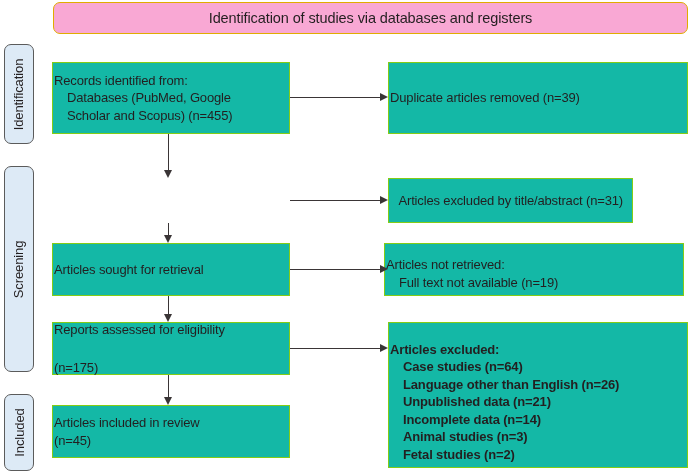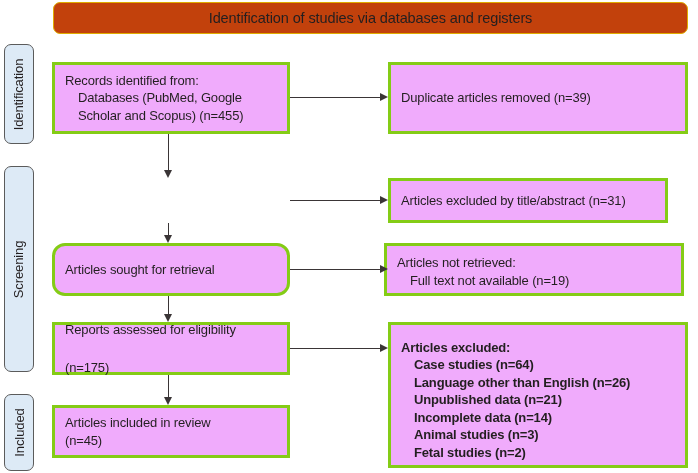--- a/index.html
+++ b/index.html
@@ -25,21 +25,21 @@
     height: 473px;
   }
 
   
   .banner {
     position: absolute;
     left: 53px;
     top: 2px;
     width: 635px;
     height: 32px;
-    background: #c2410c;
+    background: #f9a8d4;
     border: 1px solid #e0ac00;
     border-radius: 7px;
     box-sizing: border-box;
     display: flex;
     align-items: center;
     justify-content: center;
   }
   .banner-text {
     font-size: 14.5px;
     color: #231f20;
@@ -67,47 +67,47 @@
     color: #231f20;
     letter-spacing: -0.1px;
   }
   #phase-identification { top: 44px;  height: 100px; }
   #phase-screening     { top: 166px; height: 206px; }
   #phase-included      { top: 394px; height: 77px;  }
 
   
   .box {
     position: absolute;
-    border: 3px solid #84cc16;
-    background: #f0abfc;
+    border: 1px solid #84cc16;
+    background: #14b8a6;
     box-sizing: border-box;
     display: flex;
     flex-direction: column;
     justify-content: center;
-    padding: 4px 9px 4px 10px;
+    padding: 4px 9px 4px 1px;
   }
   .box .line {
     font-size: 13px;
     line-height: 17.5px;
     color: #231f20;
     letter-spacing: -0.15px;
     white-space: nowrap;
   }
   .box .line.indent { padding-left: 13px; }
 
   
   #box-records        { left: 52px;  top: 62px;  width: 238px; height: 72px; }
   #box-screened       { left: 52px;  top: 178px; width: 238px; height: 45px; }
-  #box-sought         { left: 52px;  top: 243px; width: 238px; height: 53px; border-radius: 13px; }
+  #box-sought         { left: 52px;  top: 243px; width: 238px; height: 53px; }
   #box-assessed       { left: 52px;  top: 322px; width: 238px; height: 53px; gap: 20px; }
   #box-included       { left: 52px;  top: 405px; width: 238px; height: 53px; }
 
   
   #box-duplicates     { left: 388px; top: 62px;  width: 300px; height: 72px; }
-  #box-excl-title     { left: 388px; top: 178px; width: 280px; height: 45px; }
+  #box-excl-title     { left: 388px; top: 178px; width: 245px; height: 45px; align-items: flex-end; }
   #box-not-retrieved  { left: 384px; top: 243px; width: 300px; height: 53px; justify-content: flex-end; }
   #box-excl-reasons   { left: 388px; top: 322px; width: 300px; height: 146px; }
   #box-excl-reasons   { justify-content: flex-end; padding-top: 8px; font-weight: bold; }
 
   
   .conn {
     position: absolute;
     background: #3a3536;
   }
   .conn.h { height: 1.4px; }

